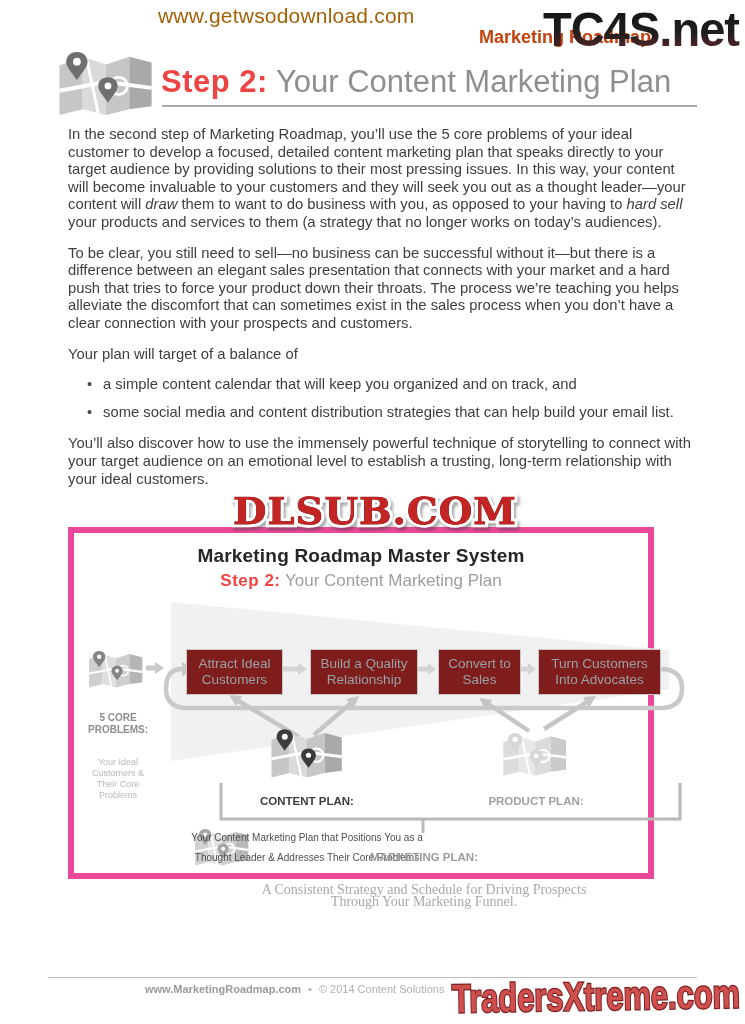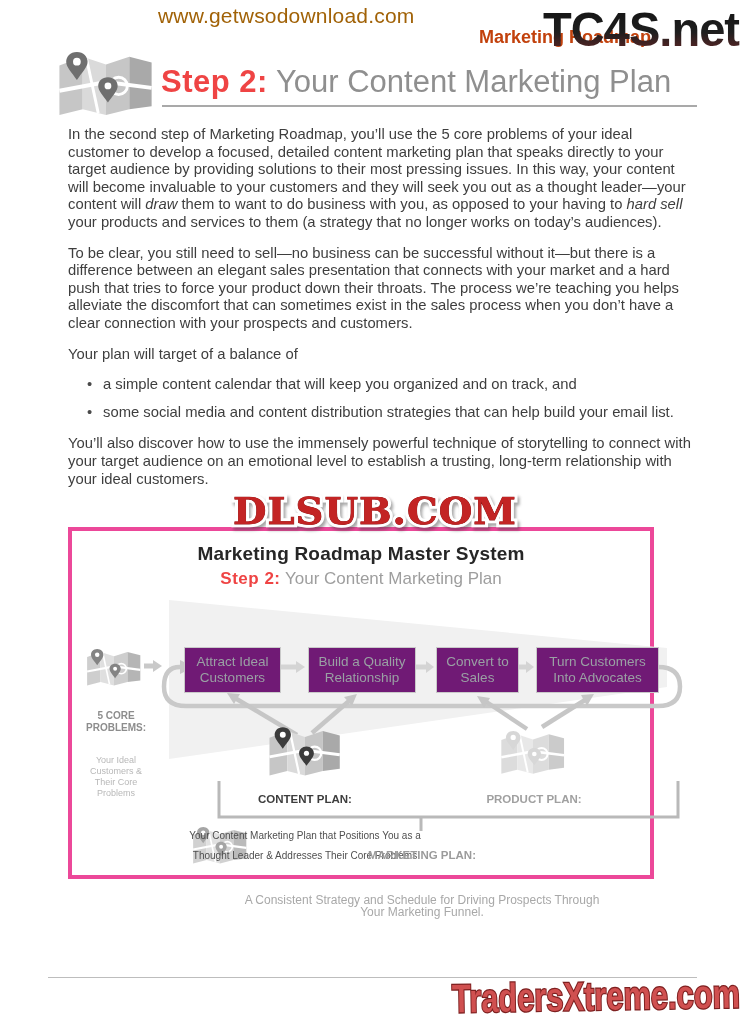--- a/index.html
+++ b/index.html
@@ -24,51 +24,51 @@
   .copy em{font-style:italic;}
   .copy ul{list-style:none;margin:12px 0 14px 0;padding:0;}
   .copy li{position:relative;padding-left:35px;margin-bottom:10px;}
   .copy li::before{content:"•";position:absolute;left:19px;top:0;color:#4a4a4a;}
 
   
   .dlsub-svg{position:absolute;left:226px;top:486px;z-index:6;}
   .tx-svg{position:absolute;left:446px;top:968px;z-index:6;}
 
   
-  .diagram{position:absolute;left:68px;top:527px;width:586px;height:352px;border:4px solid #ec4899;
+  .diagram{position:absolute;left:68px;top:527px;width:586px;height:352px;border:6px solid #ec4899;
            box-sizing:border-box;background:#fff;}
   .dg-title{position:absolute;left:0;top:12px;width:100%;text-align:center;font-size:19px;
             font-weight:bold;color:#262626;letter-spacing:.2px;}
   .dg-sub{position:absolute;left:0;top:38px;width:100%;text-align:center;font-size:17px;white-space:nowrap;}
   .dg-sub .step-label{font-size:17px;}
   .dg-sub .dg-sub-rest{color:#9e9e9e;}
   .dg-svg{position:absolute;left:0;top:0;}
 
-  .fbox{position:absolute;top:116px;height:44px;background:#701a75;border:1px solid #c9c9c9;
+  .fbox{position:absolute;top:116px;height:44px;background:#7f1d1d;border:1px solid #c9c9c9;
         color:#9aa0a4;font-size:13.5px;line-height:16.5px;display:flex;align-items:center;
         justify-content:center;text-align:center;white-space:pre-line;z-index:3;}
   .fbox1{left:112px;width:95px;}
   .fbox2{left:236px;width:106px;}
   .fbox3{left:364px;width:81px;}
   .fbox4{left:464px;width:121px;}
 
   .side-label{position:absolute;text-align:center;white-space:pre-line;z-index:3;}
   .lbl-head{font-weight:bold;}
   .core-block{left:2px;top:161px;width:84px;}
   .core-block .lbl-head{font-size:10px;color:#8d8d8d;line-height:12px;}
   .core-block .lbl-body{font-size:9px;color:#b8b8b8;line-height:11px;margin-top:3px;}
   .content-block{left:102px;top:244px;width:262px;}
   .content-block .lbl-head{font-size:11.5px;color:#3d3d3d;line-height:13px;}
   .content-block .lbl-body{font-size:10px;color:#4f4f4f;line-height:20px;margin-top:2px;}
   .product-block{left:342px;top:244px;width:240px;}
   .product-block .lbl-head{font-size:11.5px;color:#a0a0a0;line-height:13px;}
   .product-block .lbl-body{font-size:10px;color:#b2b2b2;line-height:12px;margin-top:2px;}
   .marketing-block{left:164px;top:300px;width:372px;}
   .marketing-block .lbl-head{font-size:11.5px;color:#9b9b9b;line-height:13px;}
-  .marketing-block .lbl-body{font-size:12px;color:#a8a8a8;line-height:12px;margin-top:14px;}
+  .marketing-block .lbl-body{font-size:14px;color:#a8a8a8;line-height:12px;margin-top:2px;font-family:Liberation Serif, serif;}
 
   .dg-icon{position:absolute;z-index:3;}
   .icon-core{left:14px;top:116px;color:#6f6f6f;opacity:.85;}
   .icon-content{left:196px;top:194px;color:#3c3c3c;}
   .icon-product{left:428px;top:198px;color:#bdbdbd;opacity:.6;}
   .icon-marketing{left:120px;top:293px;color:#8f8f8f;opacity:.8;}
 
   
   .ft-rule{position:absolute;left:48px;top:977px;width:649px;height:1px;background:#bdbdbd;}
   .footer{position:absolute;left:145px;top:983px;font-size:11px;color:#b0b0b0;white-space:nowrap;}
@@ -214,20 +214,23 @@
     <div class="side-label product-block">
       <div class="lbl-head">PRODUCT PLAN:</div>
     </div>
     <div class="side-label marketing-block">
       <div class="lbl-head">MARKETING PLAN:</div>
       <div class="lbl-body">A Consistent Strategy and Schedule for Driving Prospects Through Your Marketing Funnel.</div>
     </div>
   </div>
 
   <div class="ft-rule"></div>
+  <div class="footer">
+    <span class="ft-site">www.MarketingRoadmap.com</span><span class="ft-sep">•</span><span class="ft-copy">© 2014 Content Solutions</span>
+  </div>
 
   <svg class="tx-svg" width="300" height="56">
     <g transform="rotate(-1 150 28)">
       <text x="6" y="42" font-family="Liberation Sans, sans-serif" font-size="40" font-weight="bold" textLength="288" lengthAdjust="spacingAndGlyphs" fill="#d05050" stroke="#ffffff" stroke-width="9" paint-order="stroke">TradersXtreme.com</text>
       <text x="6" y="42" font-family="Liberation Sans, sans-serif" font-size="40" font-weight="bold" textLength="288" lengthAdjust="spacingAndGlyphs" fill="#d05050" stroke="#7e2020" stroke-width="2.5" paint-order="stroke">TradersXtreme.com</text>
     </g>
   </svg>
 
 </div>
 

